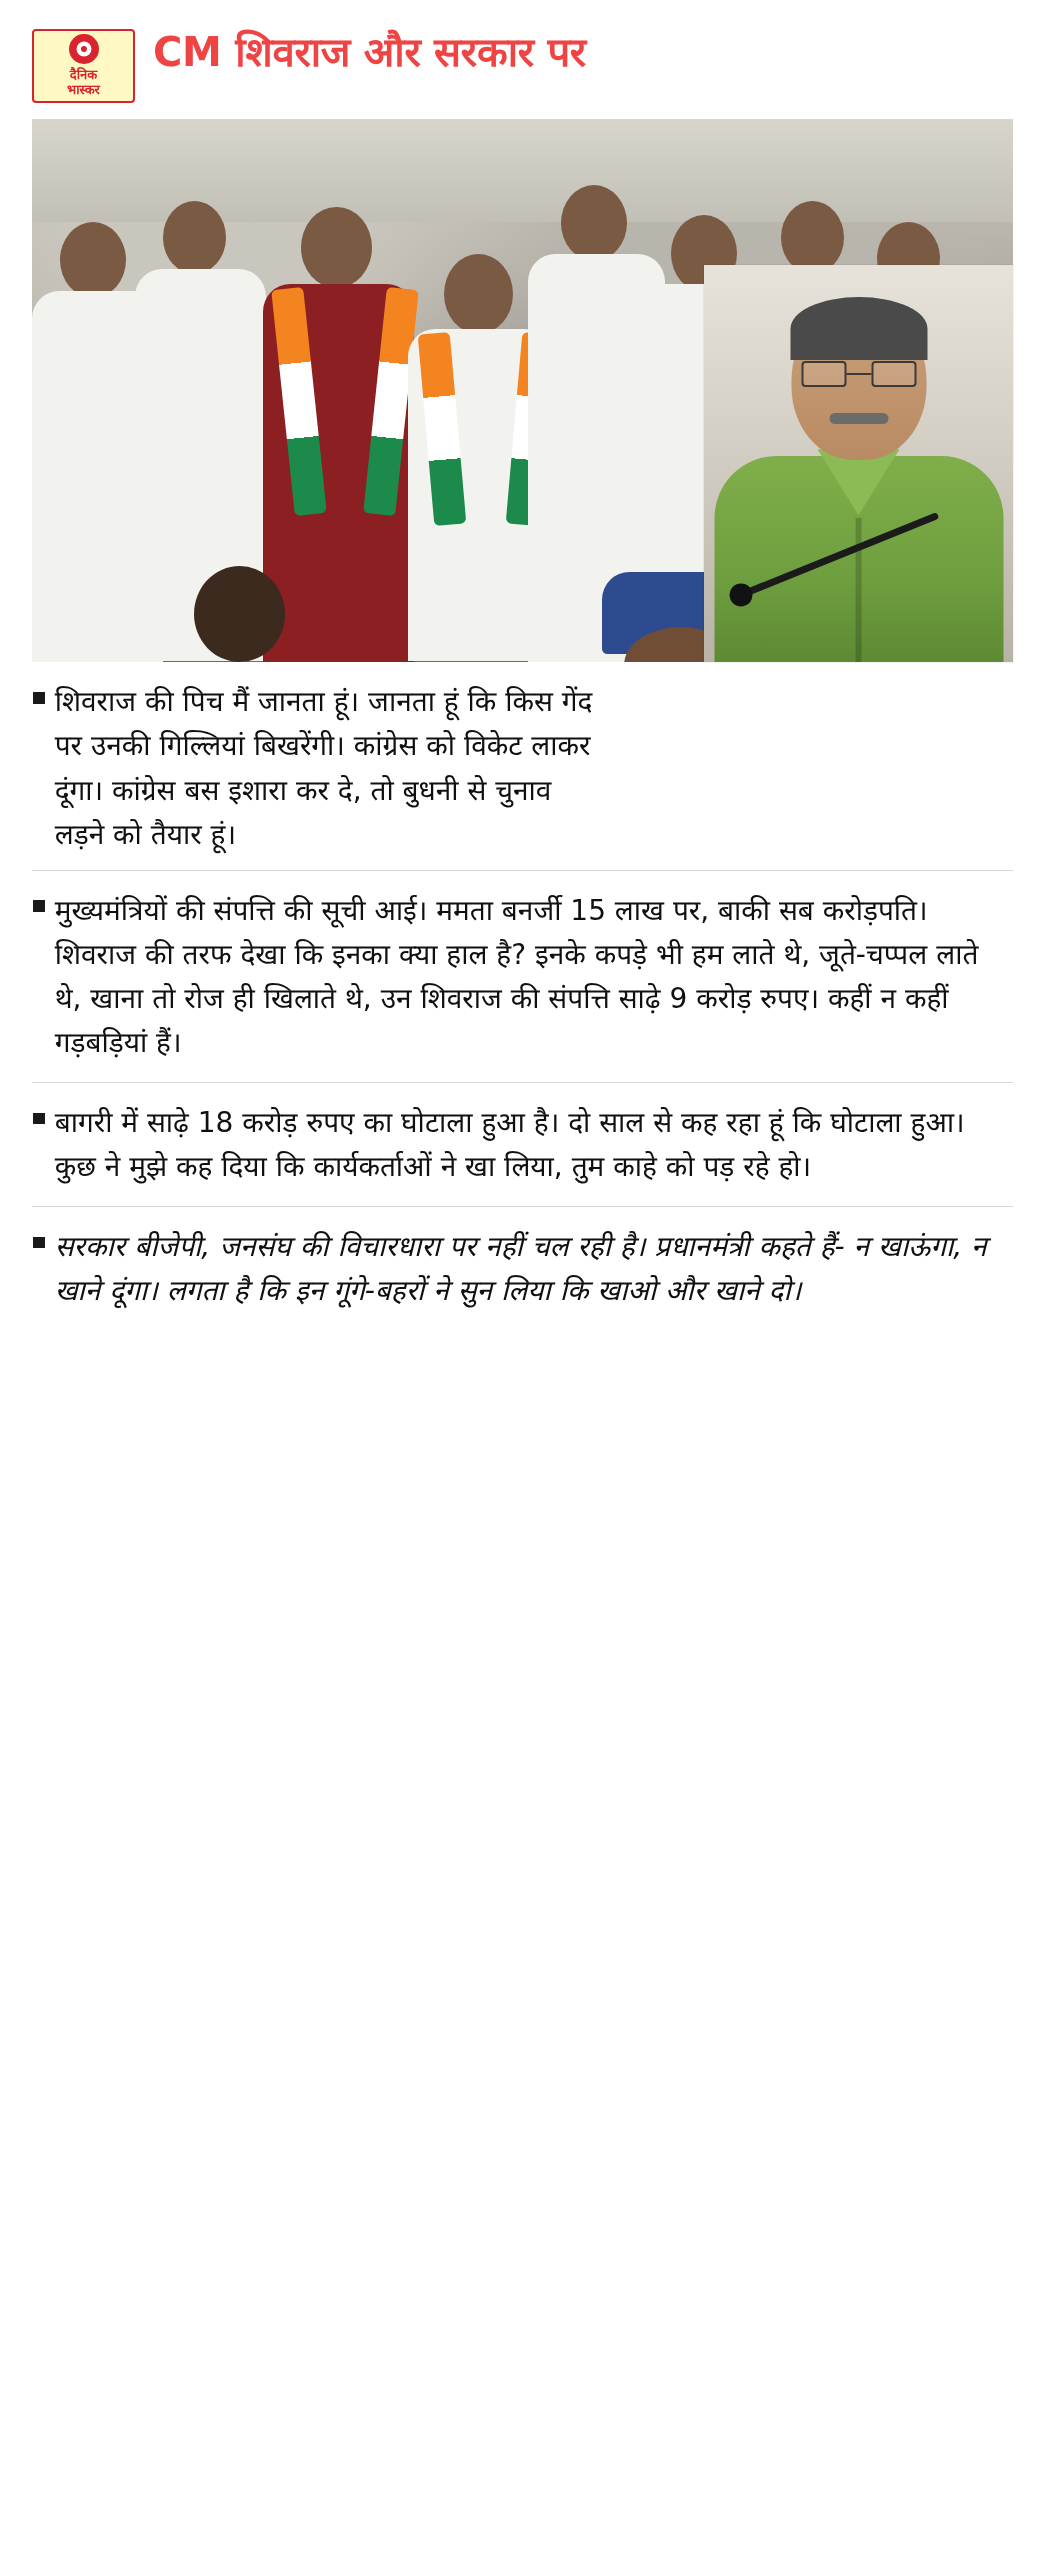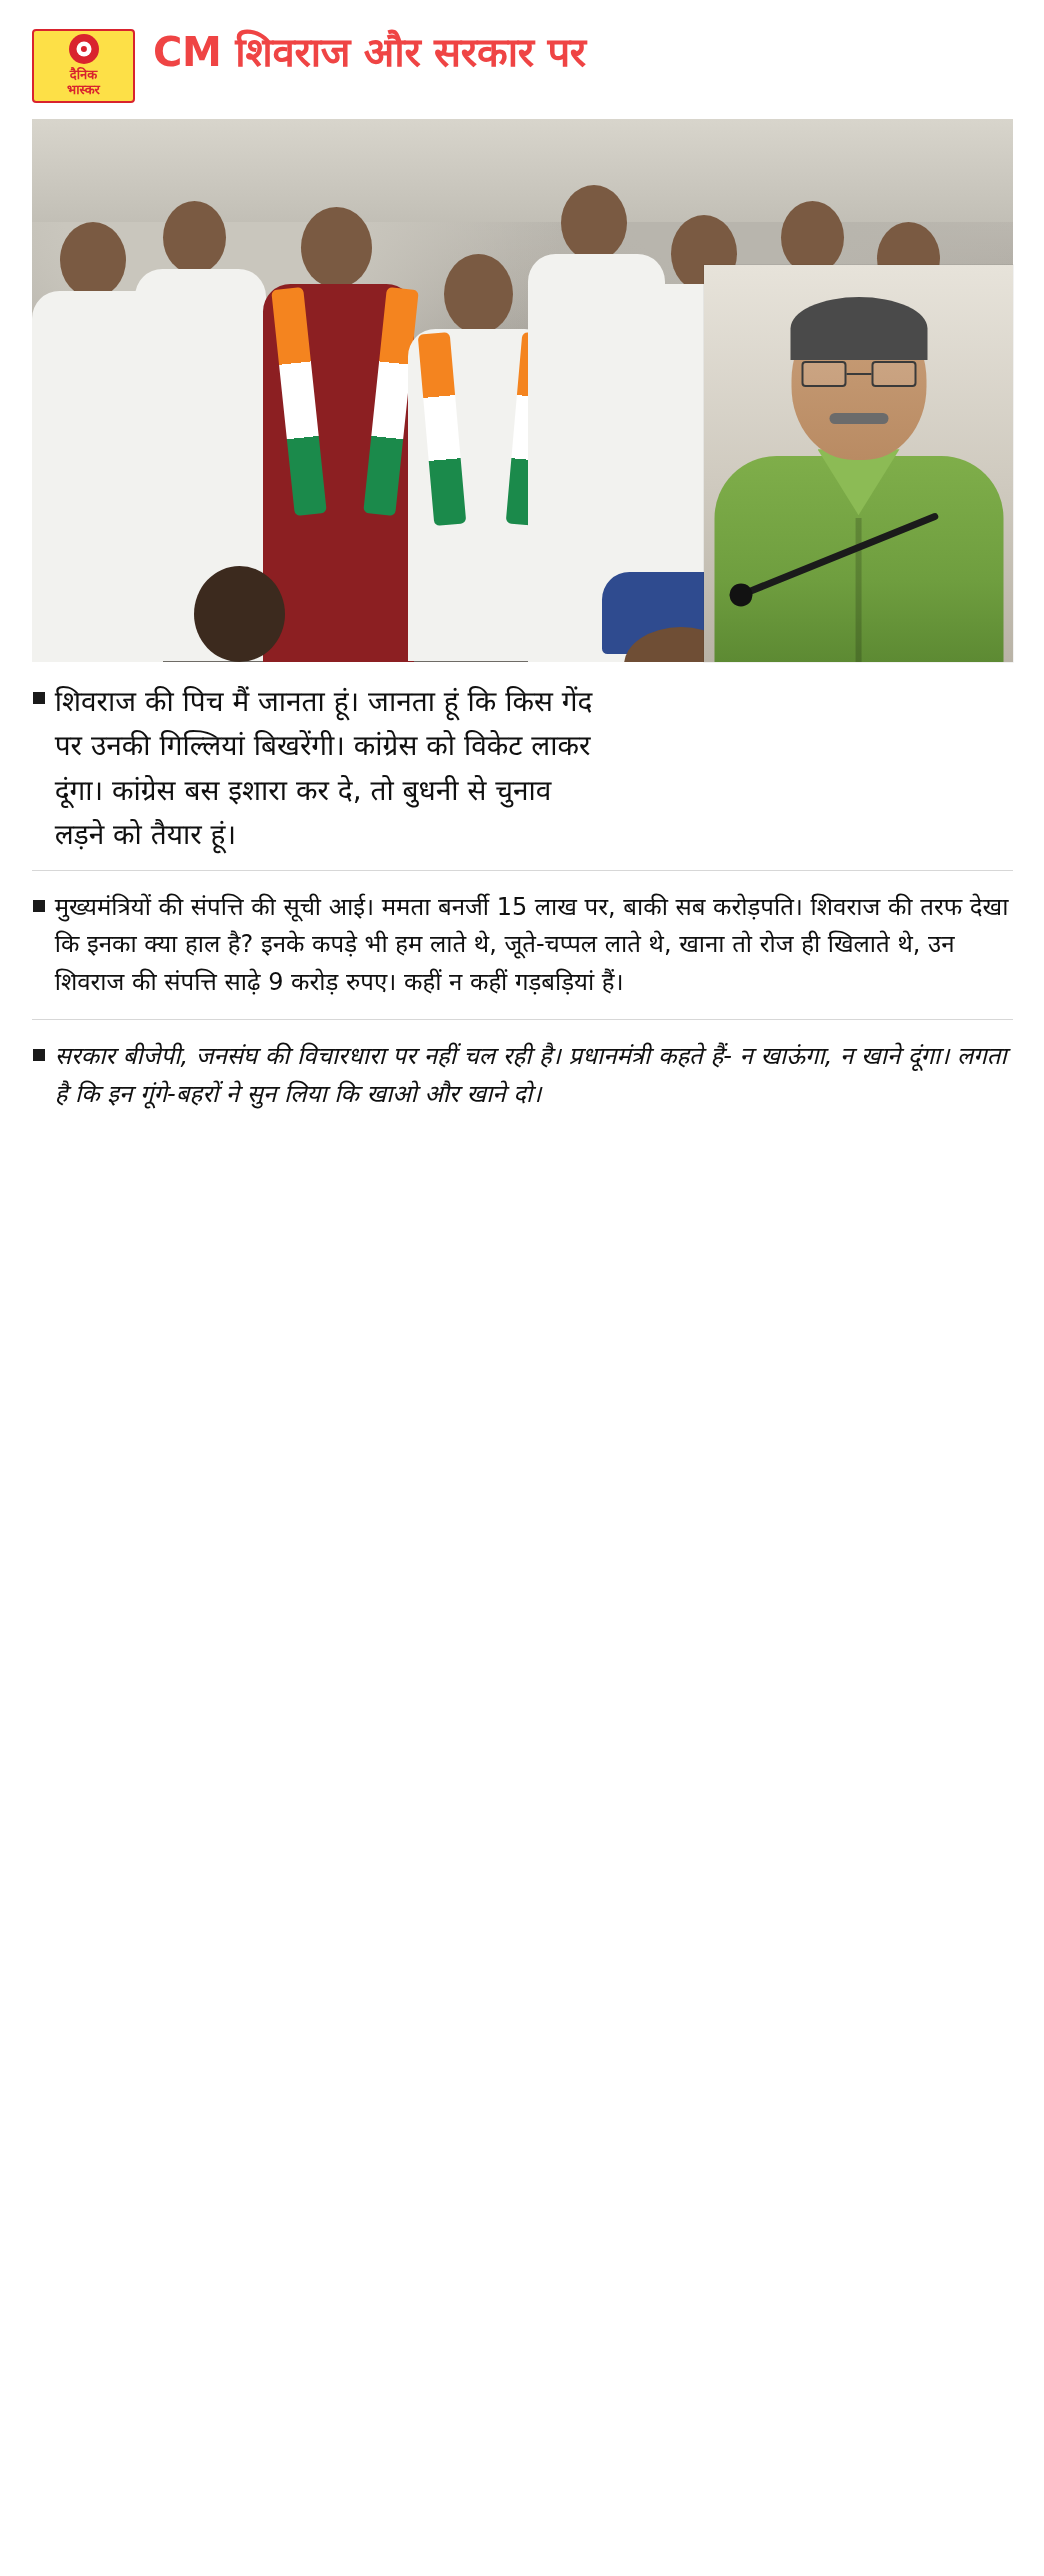--- a/index.html
+++ b/index.html
@@ -29,21 +29,21 @@
   .logo-box {
     width: 103px;
     height: 74px;
     border: 2.1px solid #d9232e;
     border-radius: 4.1px;
     display: flex;
     flex-direction: column;
     align-items: center;
     justify-content: center;
     flex: 0 0 auto;
-    background: #fde047;
+    background: #fef9c3;
     margin-top: 2.7px;
   }
   .logo-emblem {
     width: 30px; height: 30px;
     border-radius: 50%;
     background: #d9232e;
     position: relative;
     margin-bottom: 4.1px;
   }
   .logo-emblem::before {
@@ -195,21 +195,21 @@
     display: flex;
     align-items: flex-start;
   }
   .sq {
     flex: 0 0 auto;
     width: 11.7px; height: 11.7px;
     background: #1a1a1a;
     margin: 11.7px 9.6px 0 1.4px;
   }
   .txt {
-    font-size: 24px;
+    font-size: 28px;
     line-height: 1.58;
     color: #101010;
     font-weight: 500;
   }
   .quote-first .txt { font-size: 28px; }
   .last { padding-bottom: 6.9px; font-style: italic; }
 </style>
 </head>
 <body>
 
@@ -298,20 +298,26 @@
     </div>
 
     <div class="bullet-block">
       <div class="bullet-row">
         <div class="sq"></div>
         <div class="txt">मुख्यमंत्रियों की संपत्ति की सूची आई। ममता बनर्जी 15 लाख पर, बाकी सब करोड़पति। शिवराज की तरफ देखा कि इनका क्या हाल है? इनके कपड़े भी हम लाते थे, जूते-चप्पल लाते थे, खाना तो रोज ही खिलाते थे, उन शिवराज की संपत्ति साढ़े 9 करोड़ रुपए। कहीं न कहीं गड़बड़ियां हैं।</div>
       </div>
     </div>
 
 
+    <div class="bullet-block">
+      <div class="bullet-row">
+        <div class="sq"></div>
+        <div class="txt">बागरी में साढ़े 18 करोड़ रुपए का घोटाला हुआ है। दो साल से कह रहा हूं कि घोटाला हुआ। कुछ ने मुझे कह दिया कि कार्यकर्ताओं ने खा लिया, तुम काहे को पड़ रहे हो।</div>
+      </div>
+    </div>
 
     <div class="bullet-block last">
       <div class="bullet-row">
         <div class="sq"></div>
         <div class="txt">सरकार बीजेपी, जनसंघ की विचारधारा पर नहीं चल रही है। प्रधानमंत्री कहते हैं- न खाऊंगा, न खाने दूंगा। लगता है कि इन गूंगे-बहरों ने सुन लिया कि खाओ और खाने दो।</div>
       </div>
     </div>
 
   </div>
 </div>

